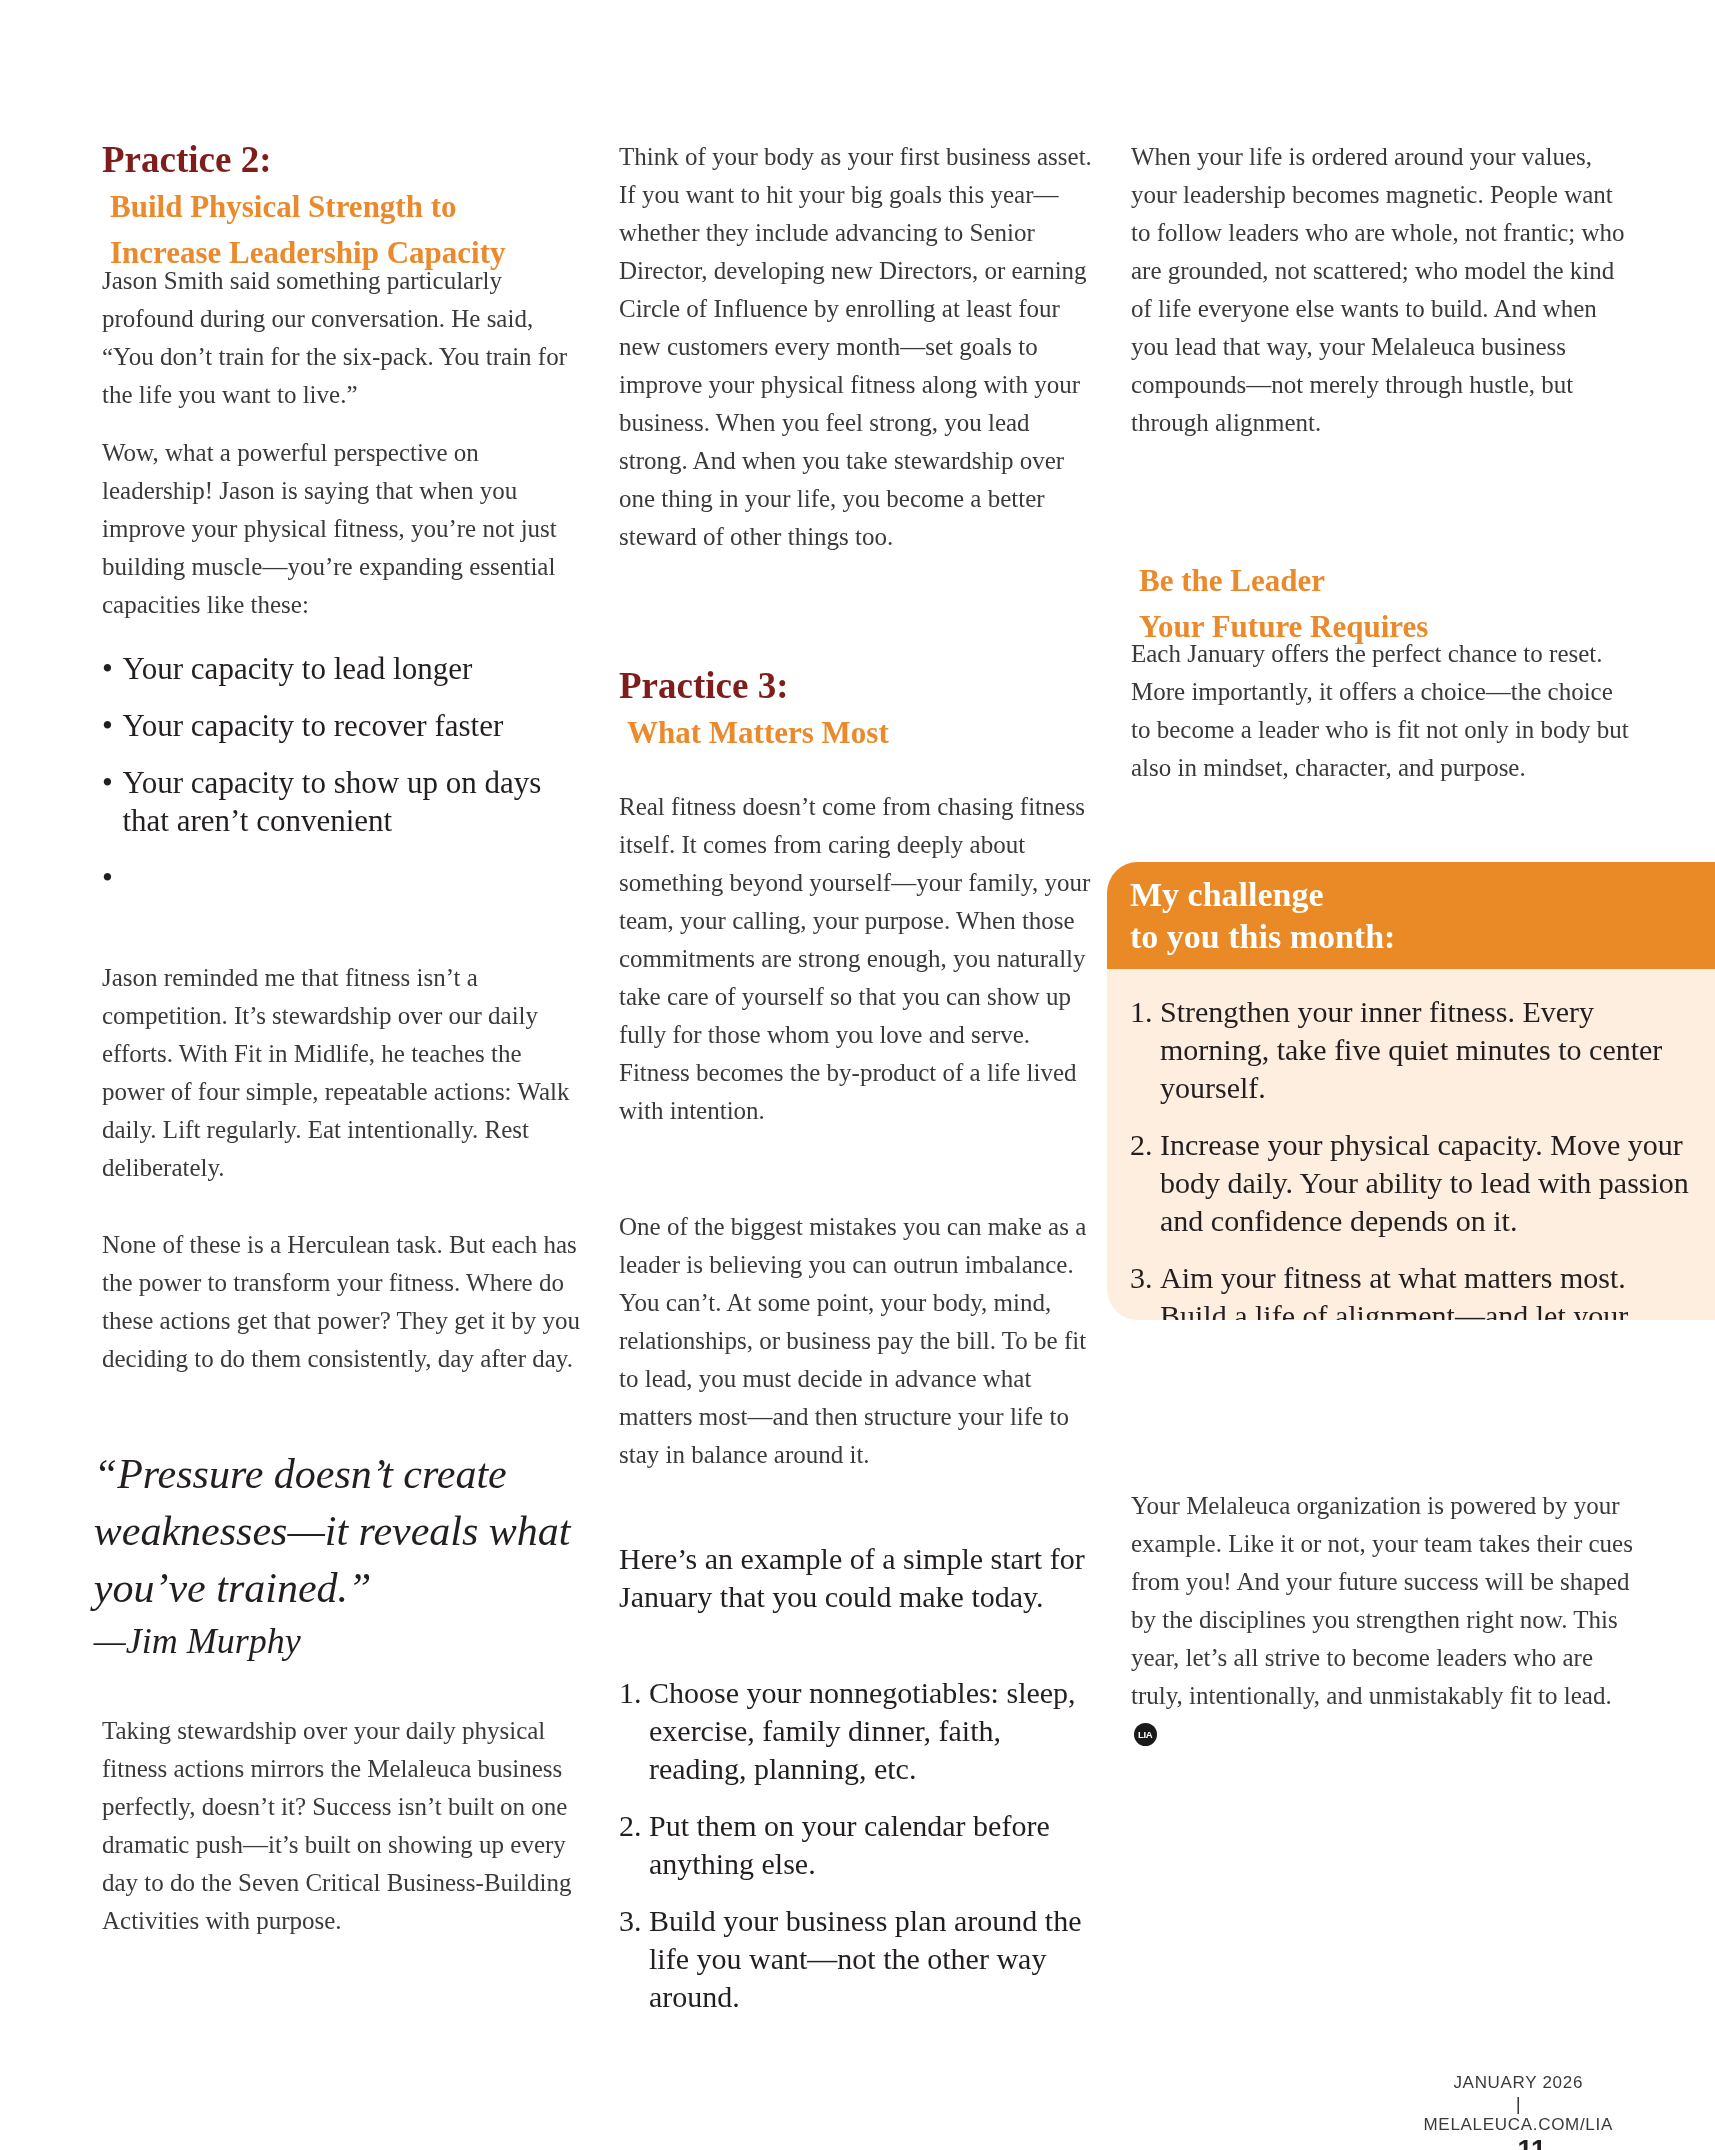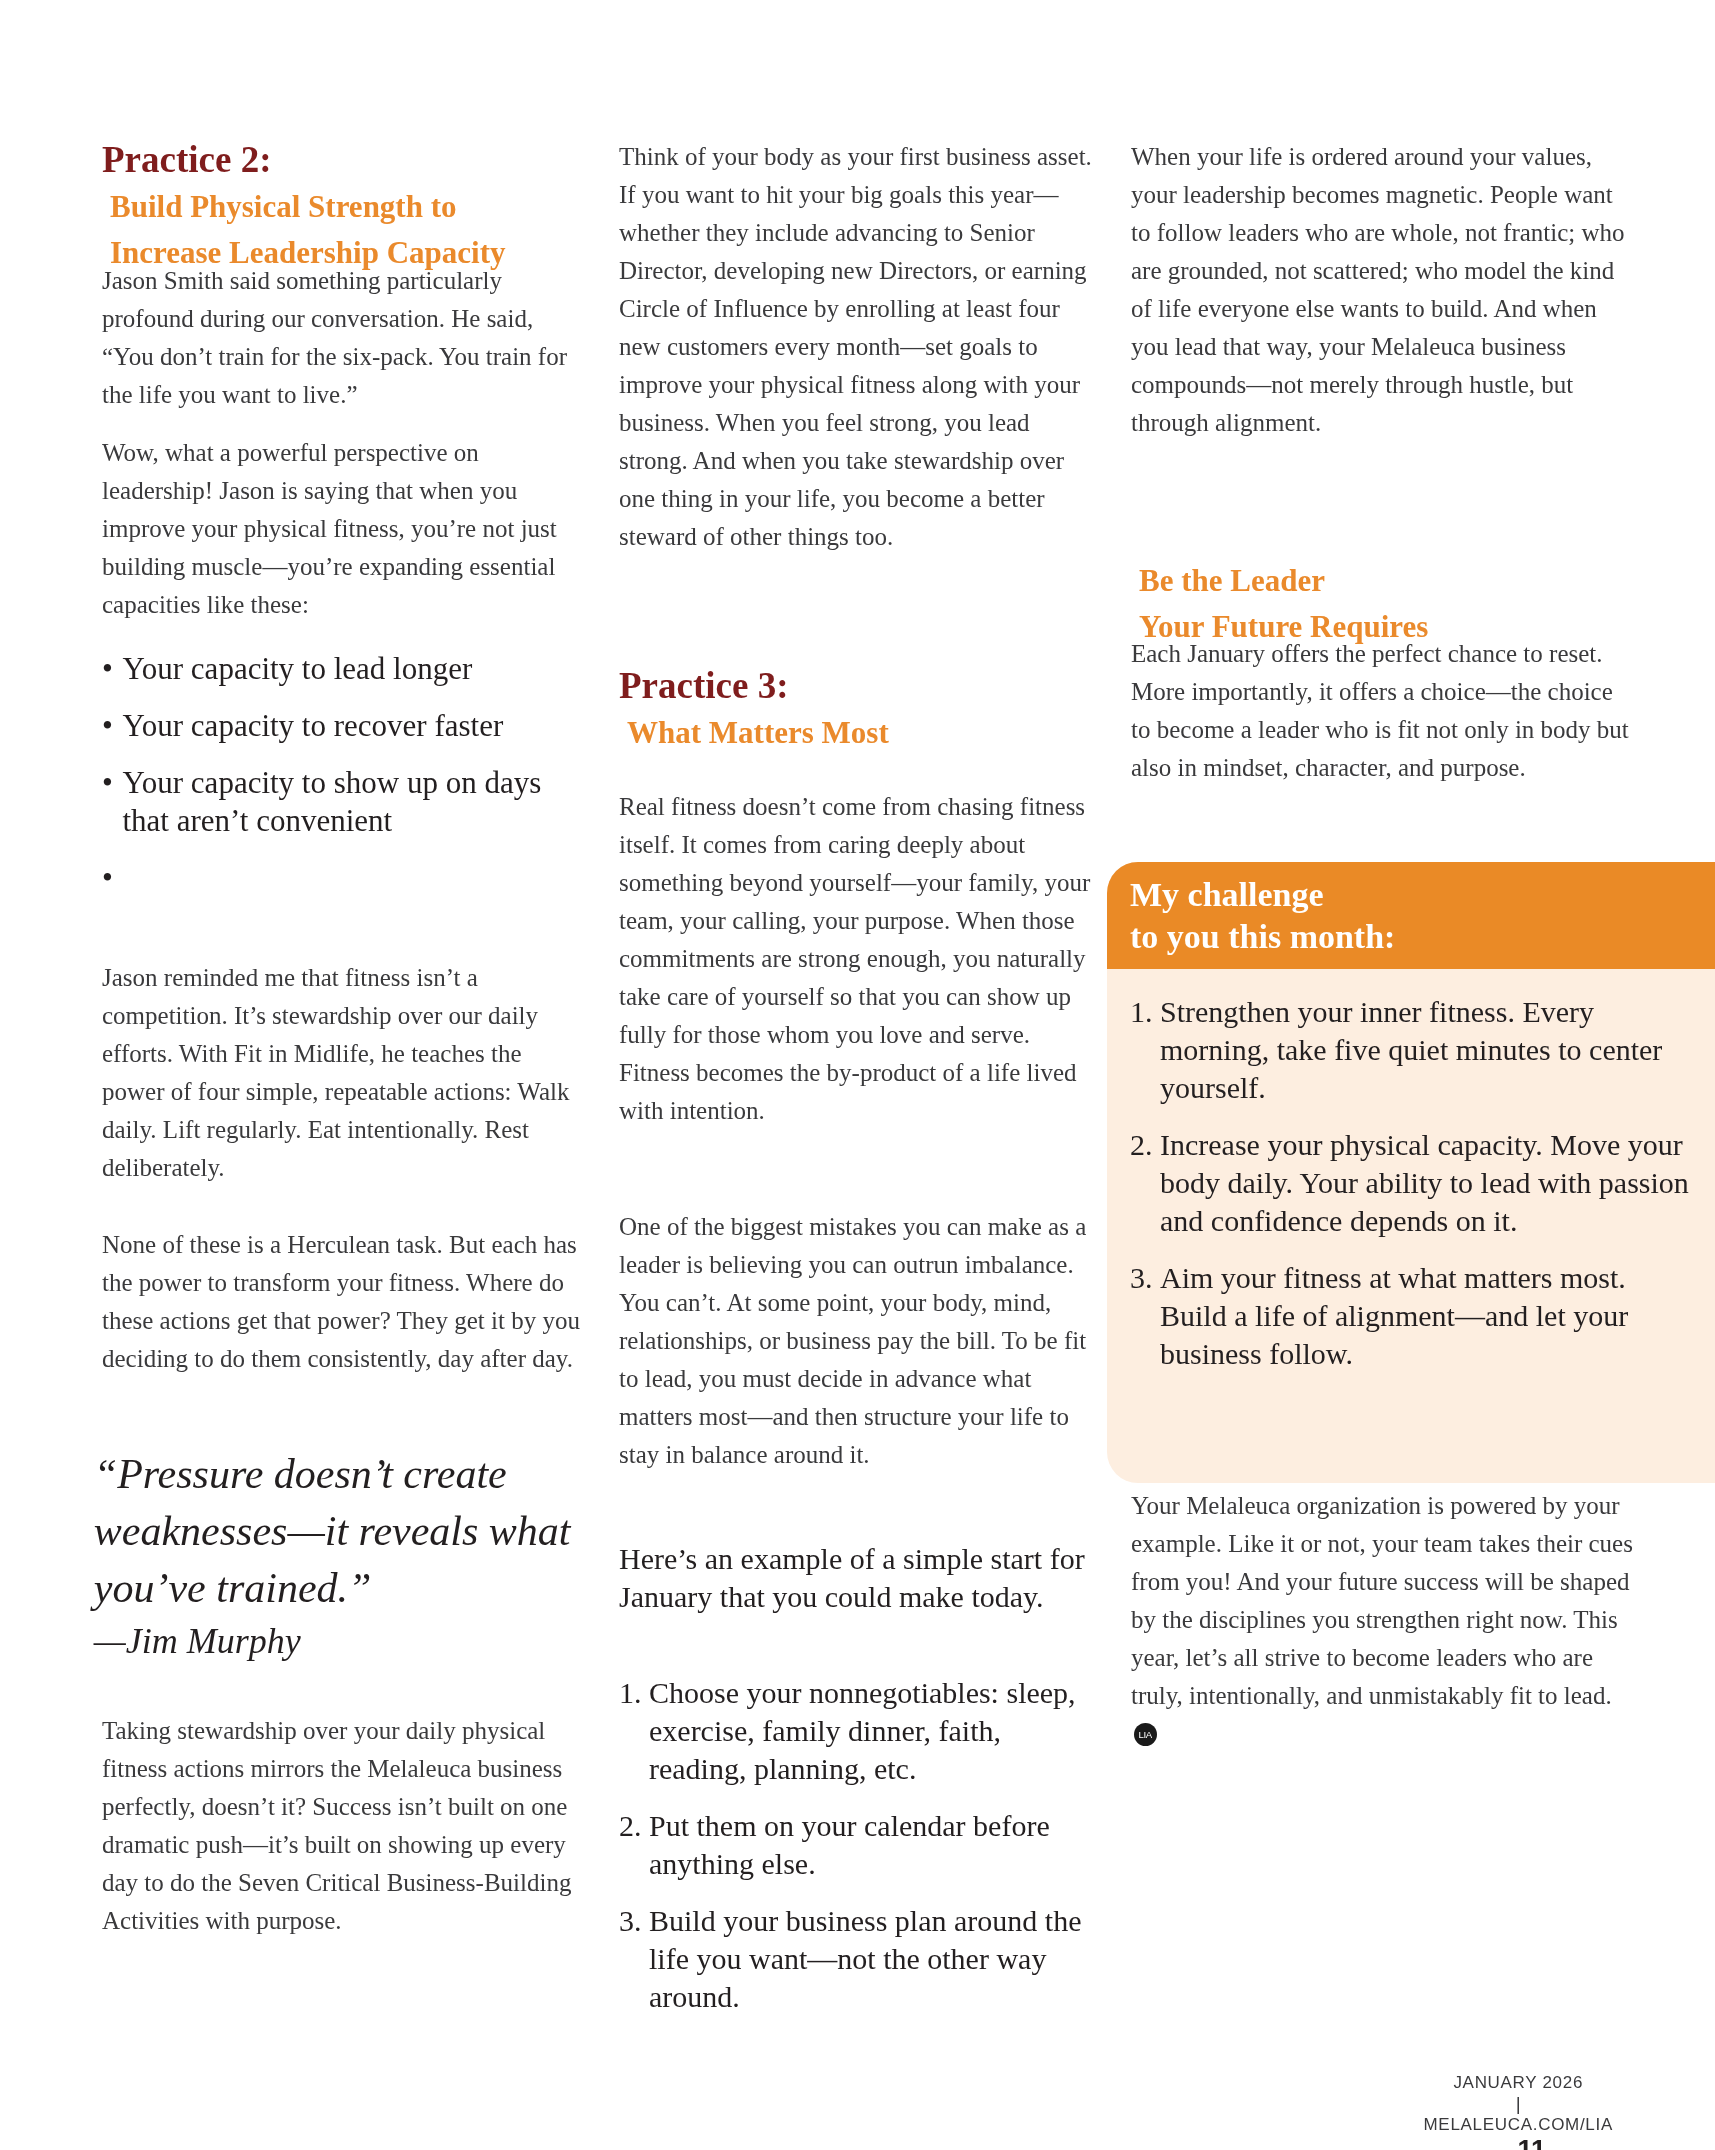--- a/index.html
+++ b/index.html
@@ -30,40 +30,40 @@
 
   .strong-lead { font-size: 30px; line-height: 38px; color: #231f20; margin: 0; }
   .numlist { list-style: none; margin: 0; padding: 0; }
   .numlist li {
     font-size: 30px; line-height: 38px; color: #231f20; position: relative;
     padding-left: 30px; margin-bottom: 19px;
   }
   .numlist li .n { position: absolute; left: 0; top: 0; }
 
   .challenge {
-    position: absolute; left: 1107px; top: 862px; width: 608px; height: 621px;
+    position: absolute; left: 1107px; top: 862px; width: 608px; height: 458px;
     background: #fdeee0; border-radius: 31px 0 0 31px; overflow: hidden;
   }
   .challenge-head {
     background: #ea8a26; height: 107px; padding: 12.3px 0 0 23px; box-sizing: border-box;
   }
   .challenge-head h3 {
     margin: 0; color: #ffffff; font-weight: bold; font-size: 34px; line-height: 42px;
   }
   .challenge-list { list-style: none; margin: 0; padding: 0; position: absolute; left: 23px; top: 131px; width: 560px; }
   .challenge-list li {
     font-size: 30px; line-height: 38px; color: #231f20; position: relative;
     padding-left: 30px; margin-bottom: 19px;
   }
   .challenge-list li .n { position: absolute; left: 0; top: 0; }
 
   .lia-badge {
     display: inline-flex; align-items: center; justify-content: center;
     width: 23px; height: 23px; border-radius: 50%; background: #1a1a1a; color: #fff;
-    font-family: "Liberation Sans", sans-serif; font-weight: normal; font-size: 9.6px;
+    font-family: "Liberation Sans", sans-serif; font-weight: bold; font-size: 9.6px;
     vertical-align: 4.1px; margin-left: 2.7px; letter-spacing: -0.3px;
   }
 
   .footer {
     position: absolute; top: 2073px; right: 102px; height: 27px;
     display: flex; align-items: center; font-family: Liberation Sans, sans-serif;
     color: #3a3a3c;
     flex-direction: column;
   }
   .footer .issue, .footer .site { font-size: 17px; letter-spacing: 0.7px; }

